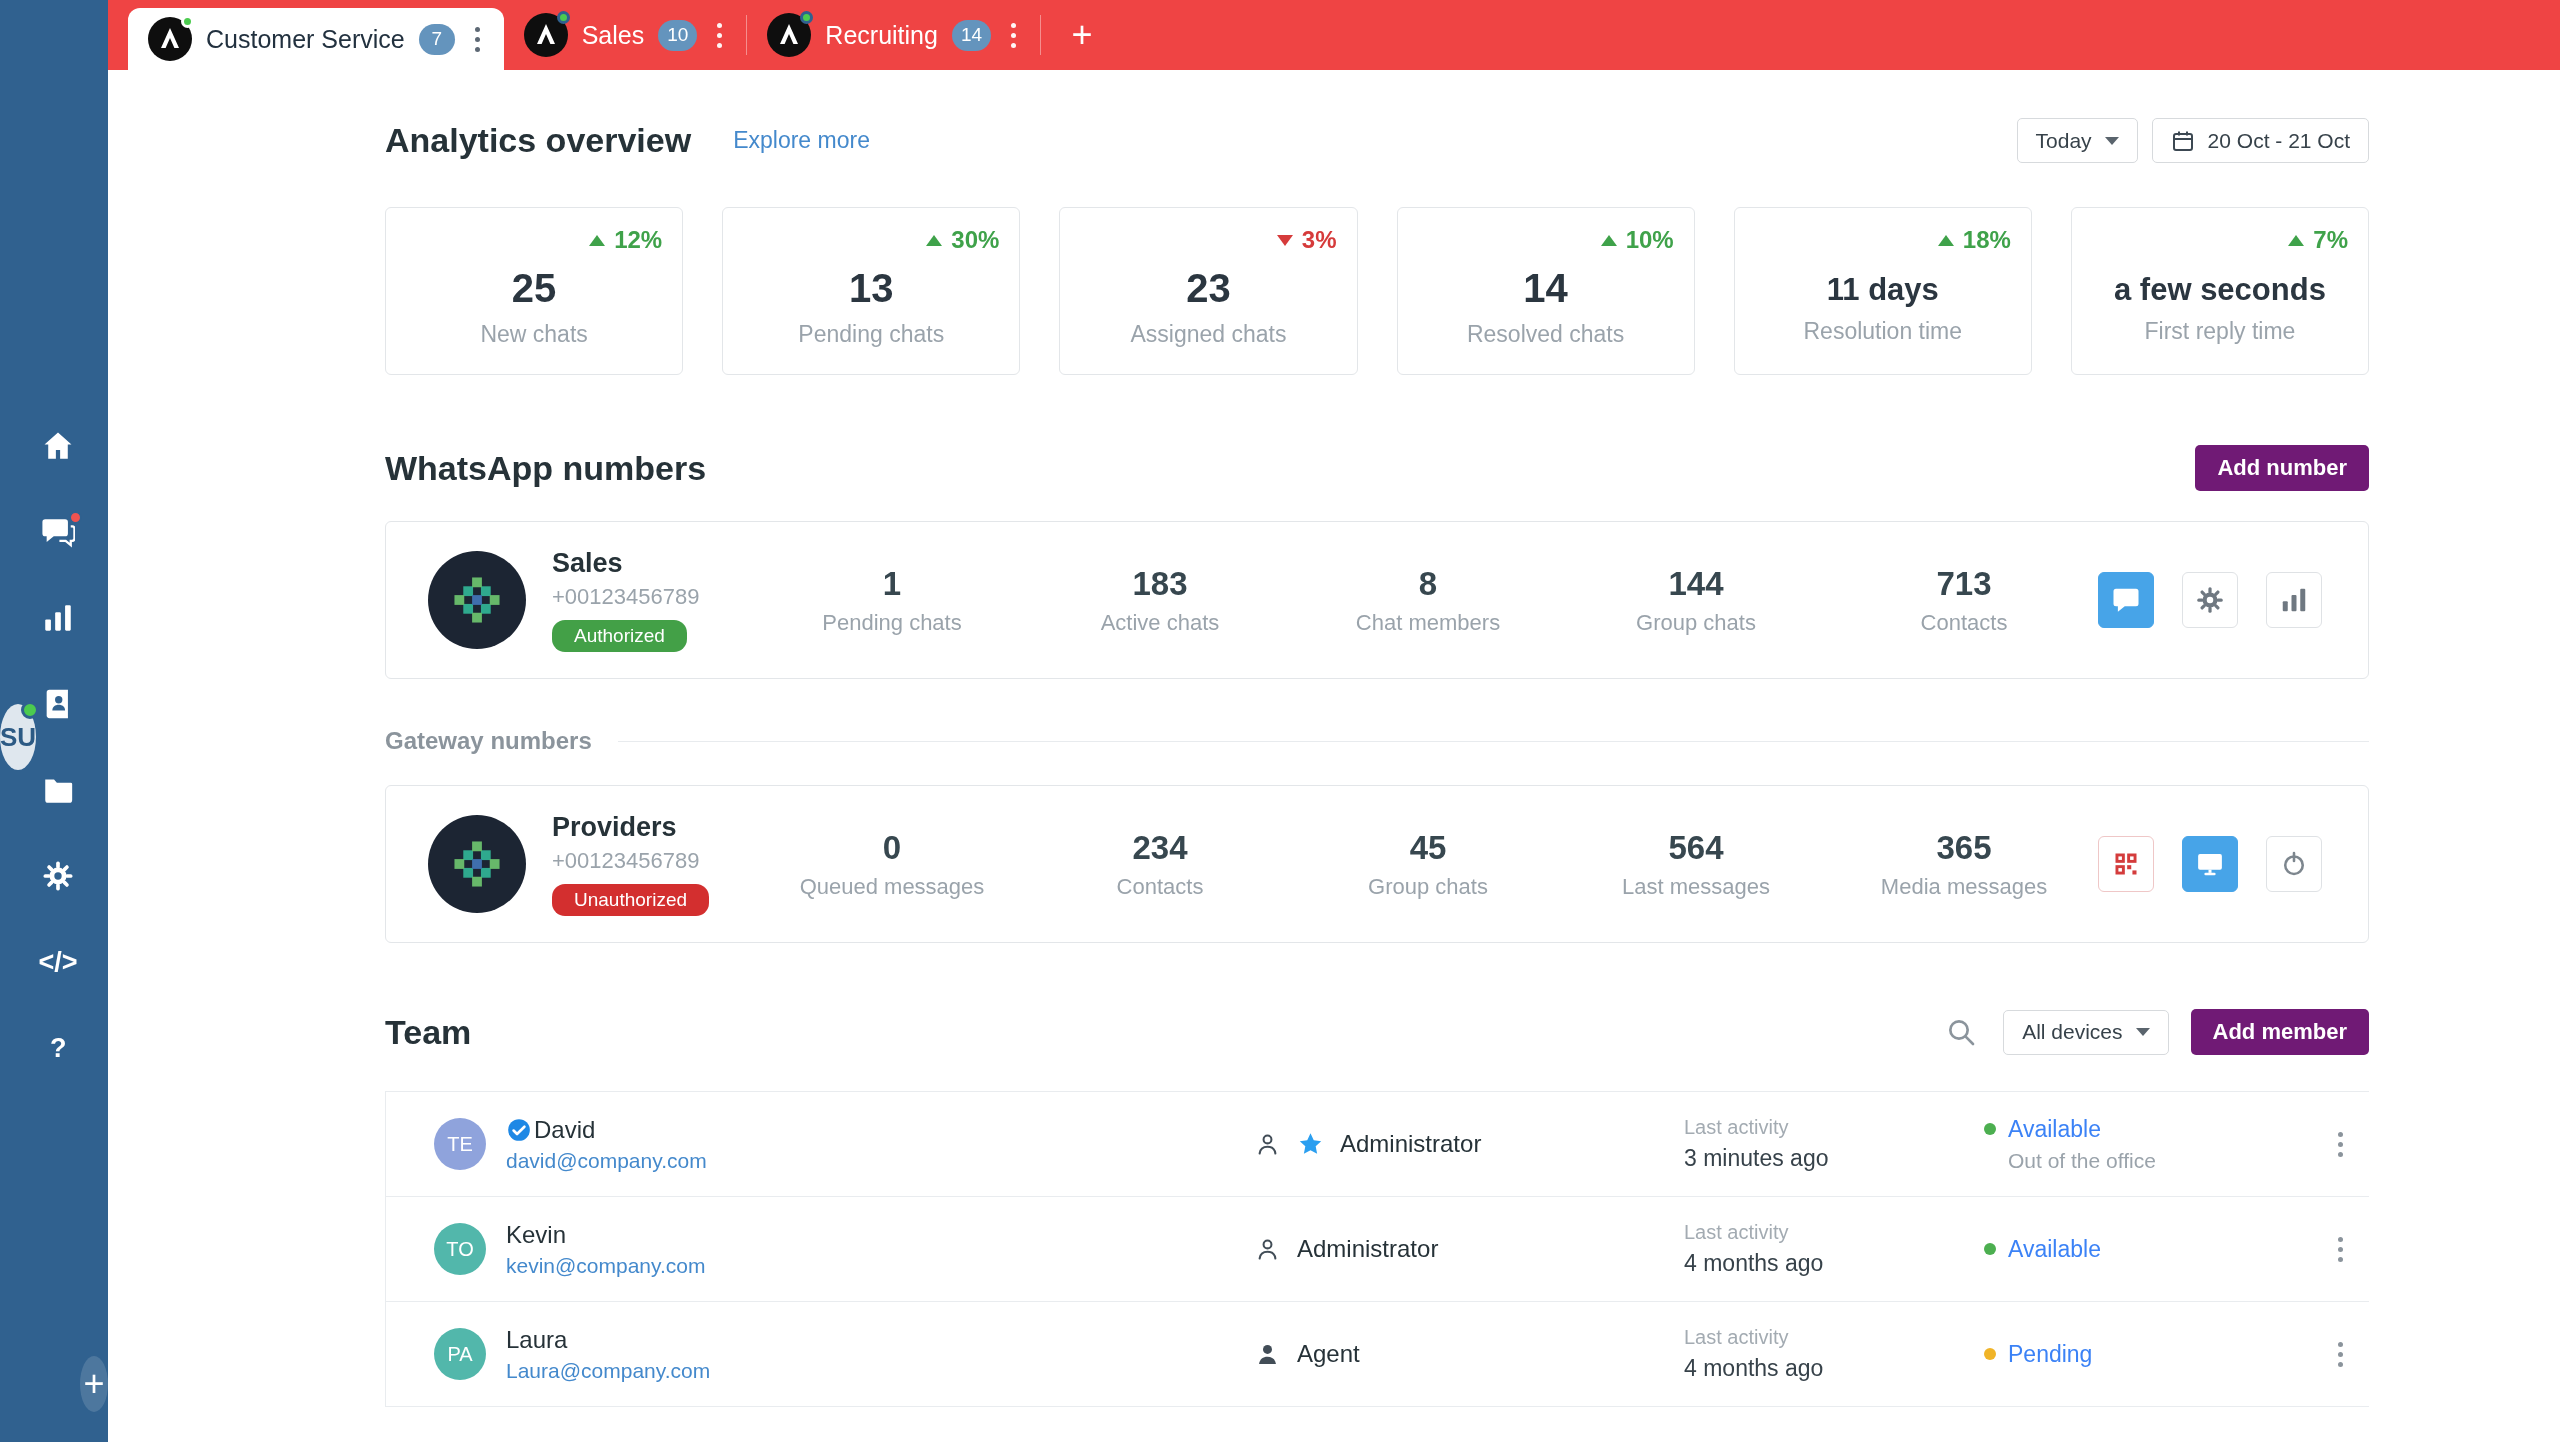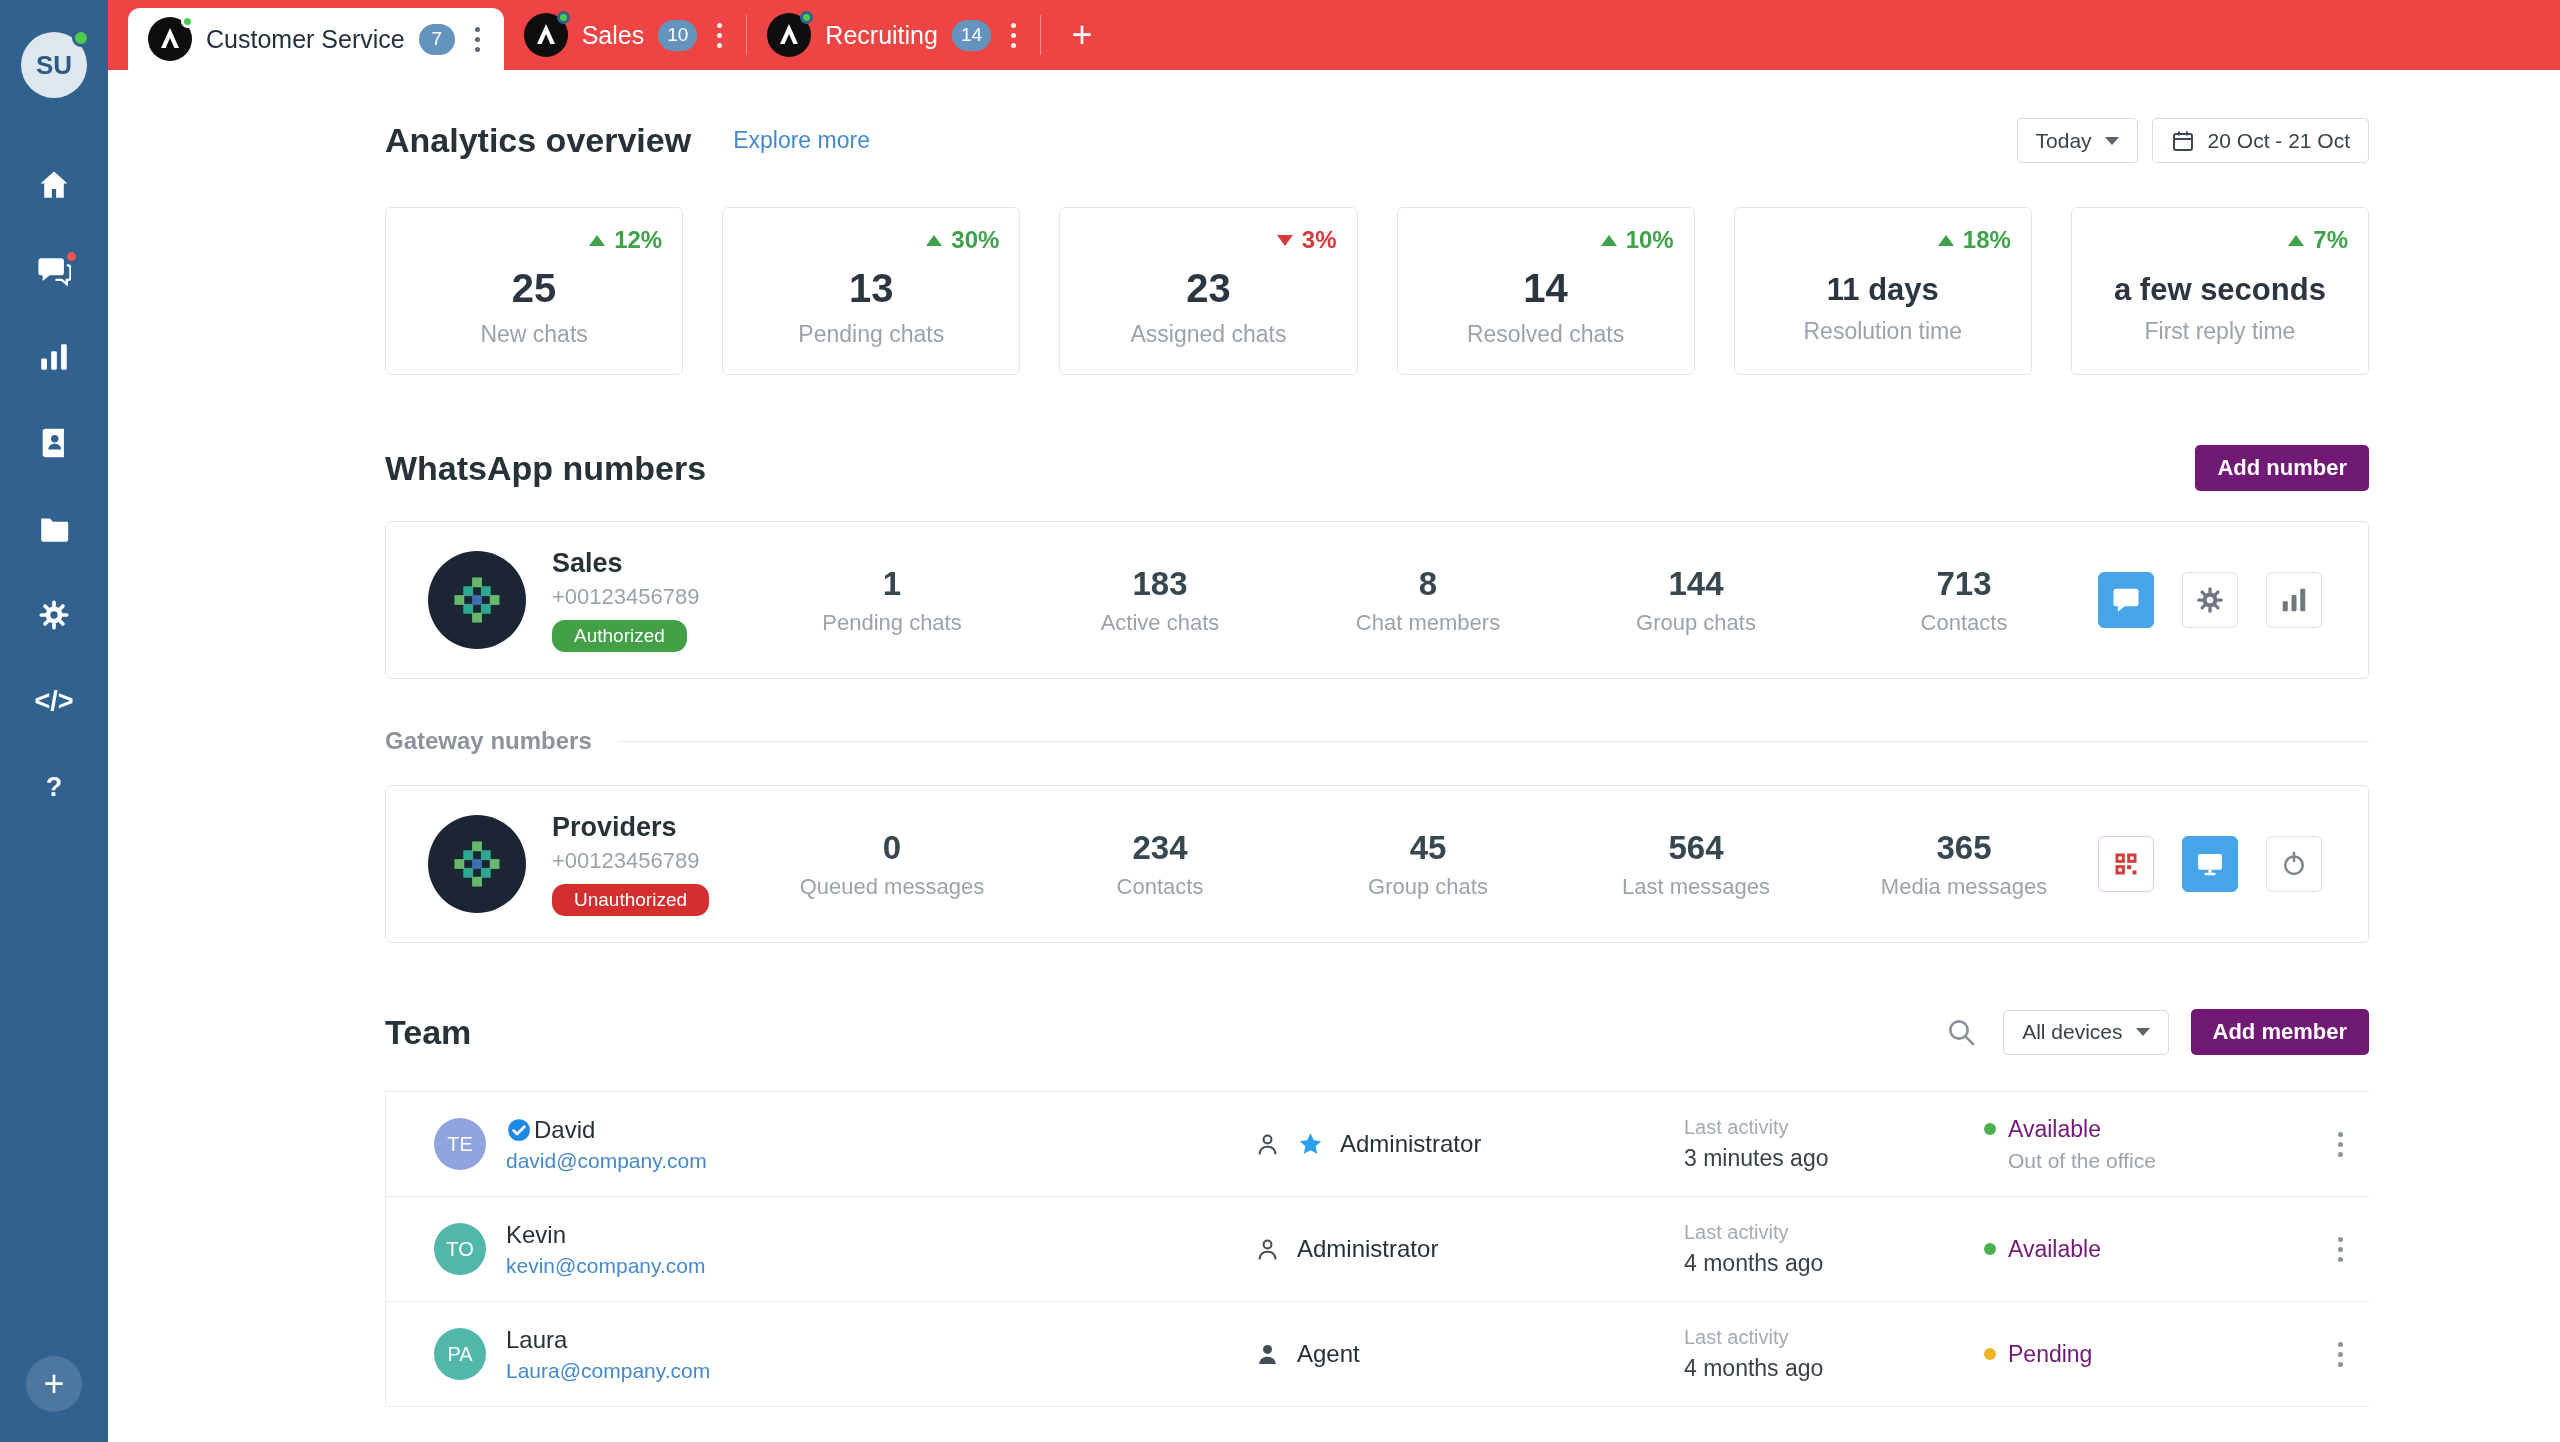--- a/index.html
+++ b/index.html
@@ -1,21 +1,21 @@
 <!DOCTYPE html>
 <html><head>
 <meta charset="utf-8">
 <style>
   * { box-sizing: border-box; margin: 0; padding: 0; }
   html,body { width:2560px; height:1442px; overflow:hidden; background:#fff;
     font-family:"Liberation Sans", sans-serif; color:#263238; }
 
   
   .sidebar { position:fixed; left:0; top:0; width:108px; height:1442px; background:#30618f;
-    display:flex; flex-direction:column; align-items:center; z-index:10;gap:16px; }
+    display:flex; align-items:center; z-index:10; }
   .avatar-su { margin-top:32px; width:66px; height:66px; border-radius:50%; background:#dfe7ee;
     color:#2c5a84; font-weight:bold; font-size:26px; display:flex; align-items:center; justify-content:center; position:relative; }
   .avatar-su .presence { position:absolute; top:-3px; right:-3px; width:18px; height:18px; border-radius:50%;
     background:#4ccb4f; border:3px solid #30618f; }
   .side-nav { margin-top:52px; display:flex; flex-direction:column; align-items:center; gap:48px; }
   .side-item { width:44px; height:38px; display:flex; align-items:center; justify-content:center; position:relative; cursor:pointer; }
   .side-item svg { display:block; }
   .side-item .glyph { color:#fff; font-size:27px; font-weight:bold; }
   .notif-dot { position:absolute; top:-2px; right:-2px; width:13px; height:13px; border-radius:50%; background:#ef5350; border:2px solid #30618f; }
   .side-add { margin-top:auto; margin-bottom:30px; width:56px; height:56px; border-radius:50%;
@@ -110,21 +110,21 @@
     display:flex; align-items:center; justify-content:center; flex:0 0 auto; }
   .av-blue { background:#8fa3dc; }
   .av-teal { background:#52b7ab; }
   .name-line { display:flex; align-items:center; gap:2px; font-size:24px; color:#263238; }
   .email { font-size:21px; color:#4489cc; text-decoration:none; margin-top:5px; display:inline-block; cursor:pointer;text-align:right; }
   .role-cell { width:430px; flex:0 0 auto; display:flex; align-items:center; gap:16px; font-size:24px; color:#263238; }
   .activity-cell { width:300px; flex:0 0 auto; }
   .activity-cell .al { font-size:20px; color:#a3abb2; }
   .activity-cell .av { font-size:23px; color:#37424a; margin-top:6px; }
   .status-cell { flex:1; }
-  .status-line { display:flex; align-items:center; gap:12px; font-size:23px; color:#701a75; }
+  .status-line { display:flex; align-items:center; gap:12px; font-size:23px; color:#3b82f6; }
   .sdot { width:12px; height:12px; border-radius:50%; flex:0 0 auto; }
   .sdot.green { background:#4caf50; }
   .sdot.yellow { background:#f0b428; }
   .status-note { font-size:21px; color:#9aa3ab; margin-top:6px; margin-left:24px; }
   .row-kebab { color:#8b949c; margin-right:20px; }
 </style>
 </head>
 <body>
 
 <div class="sidebar">

